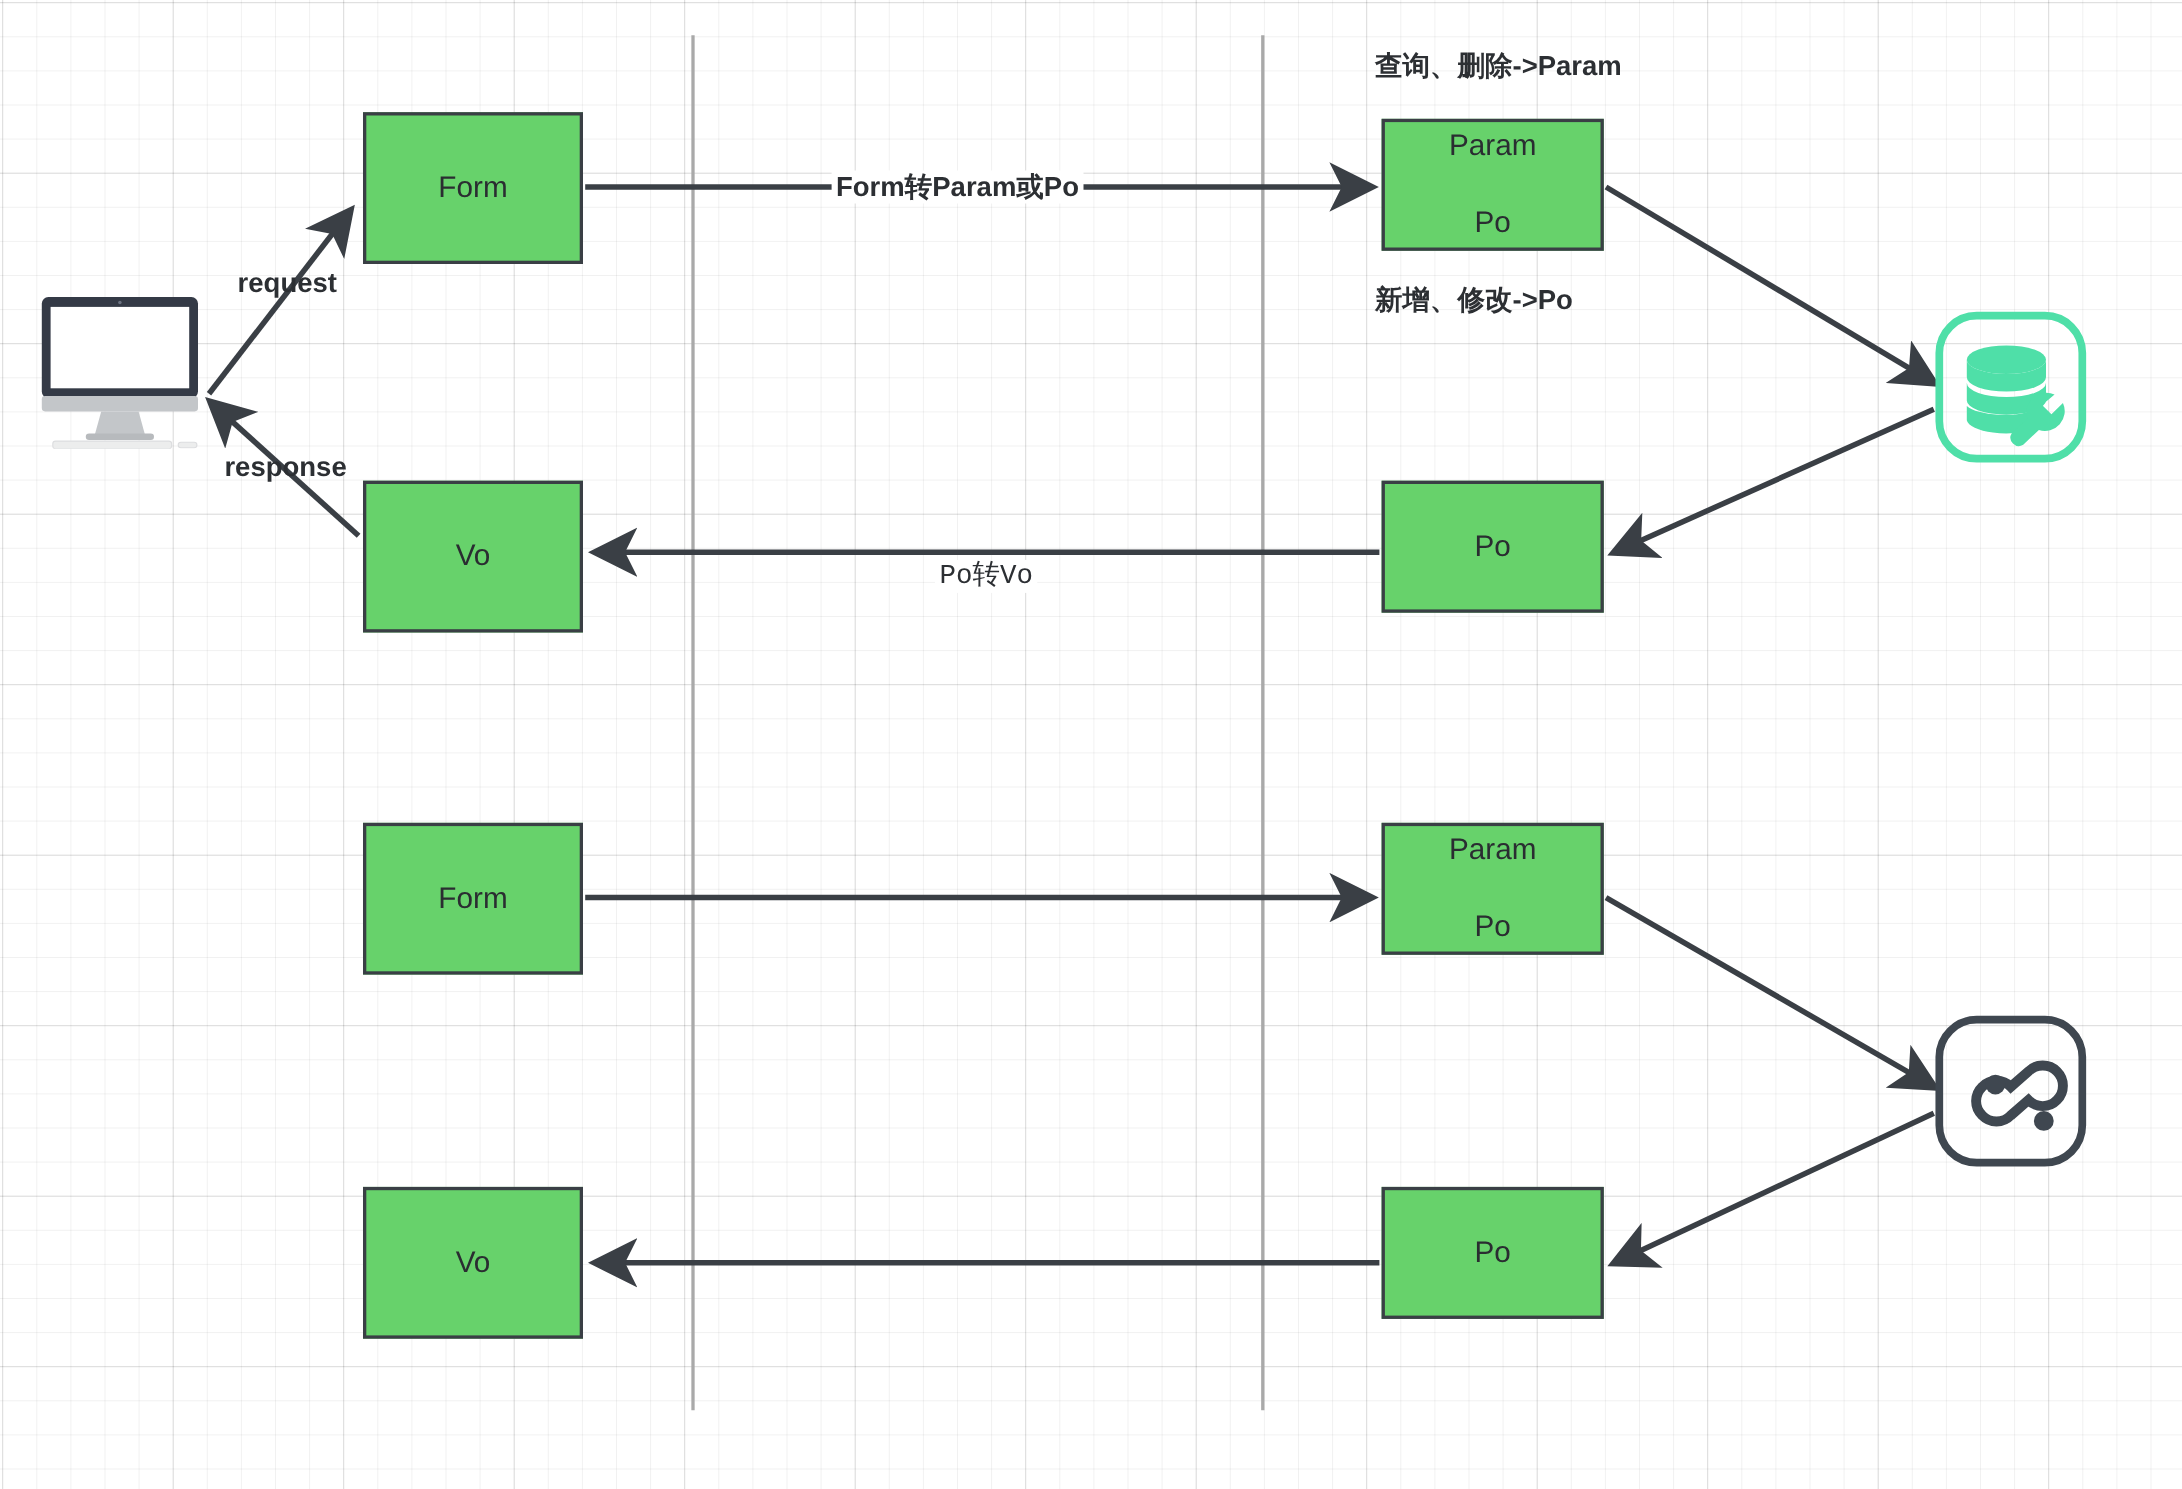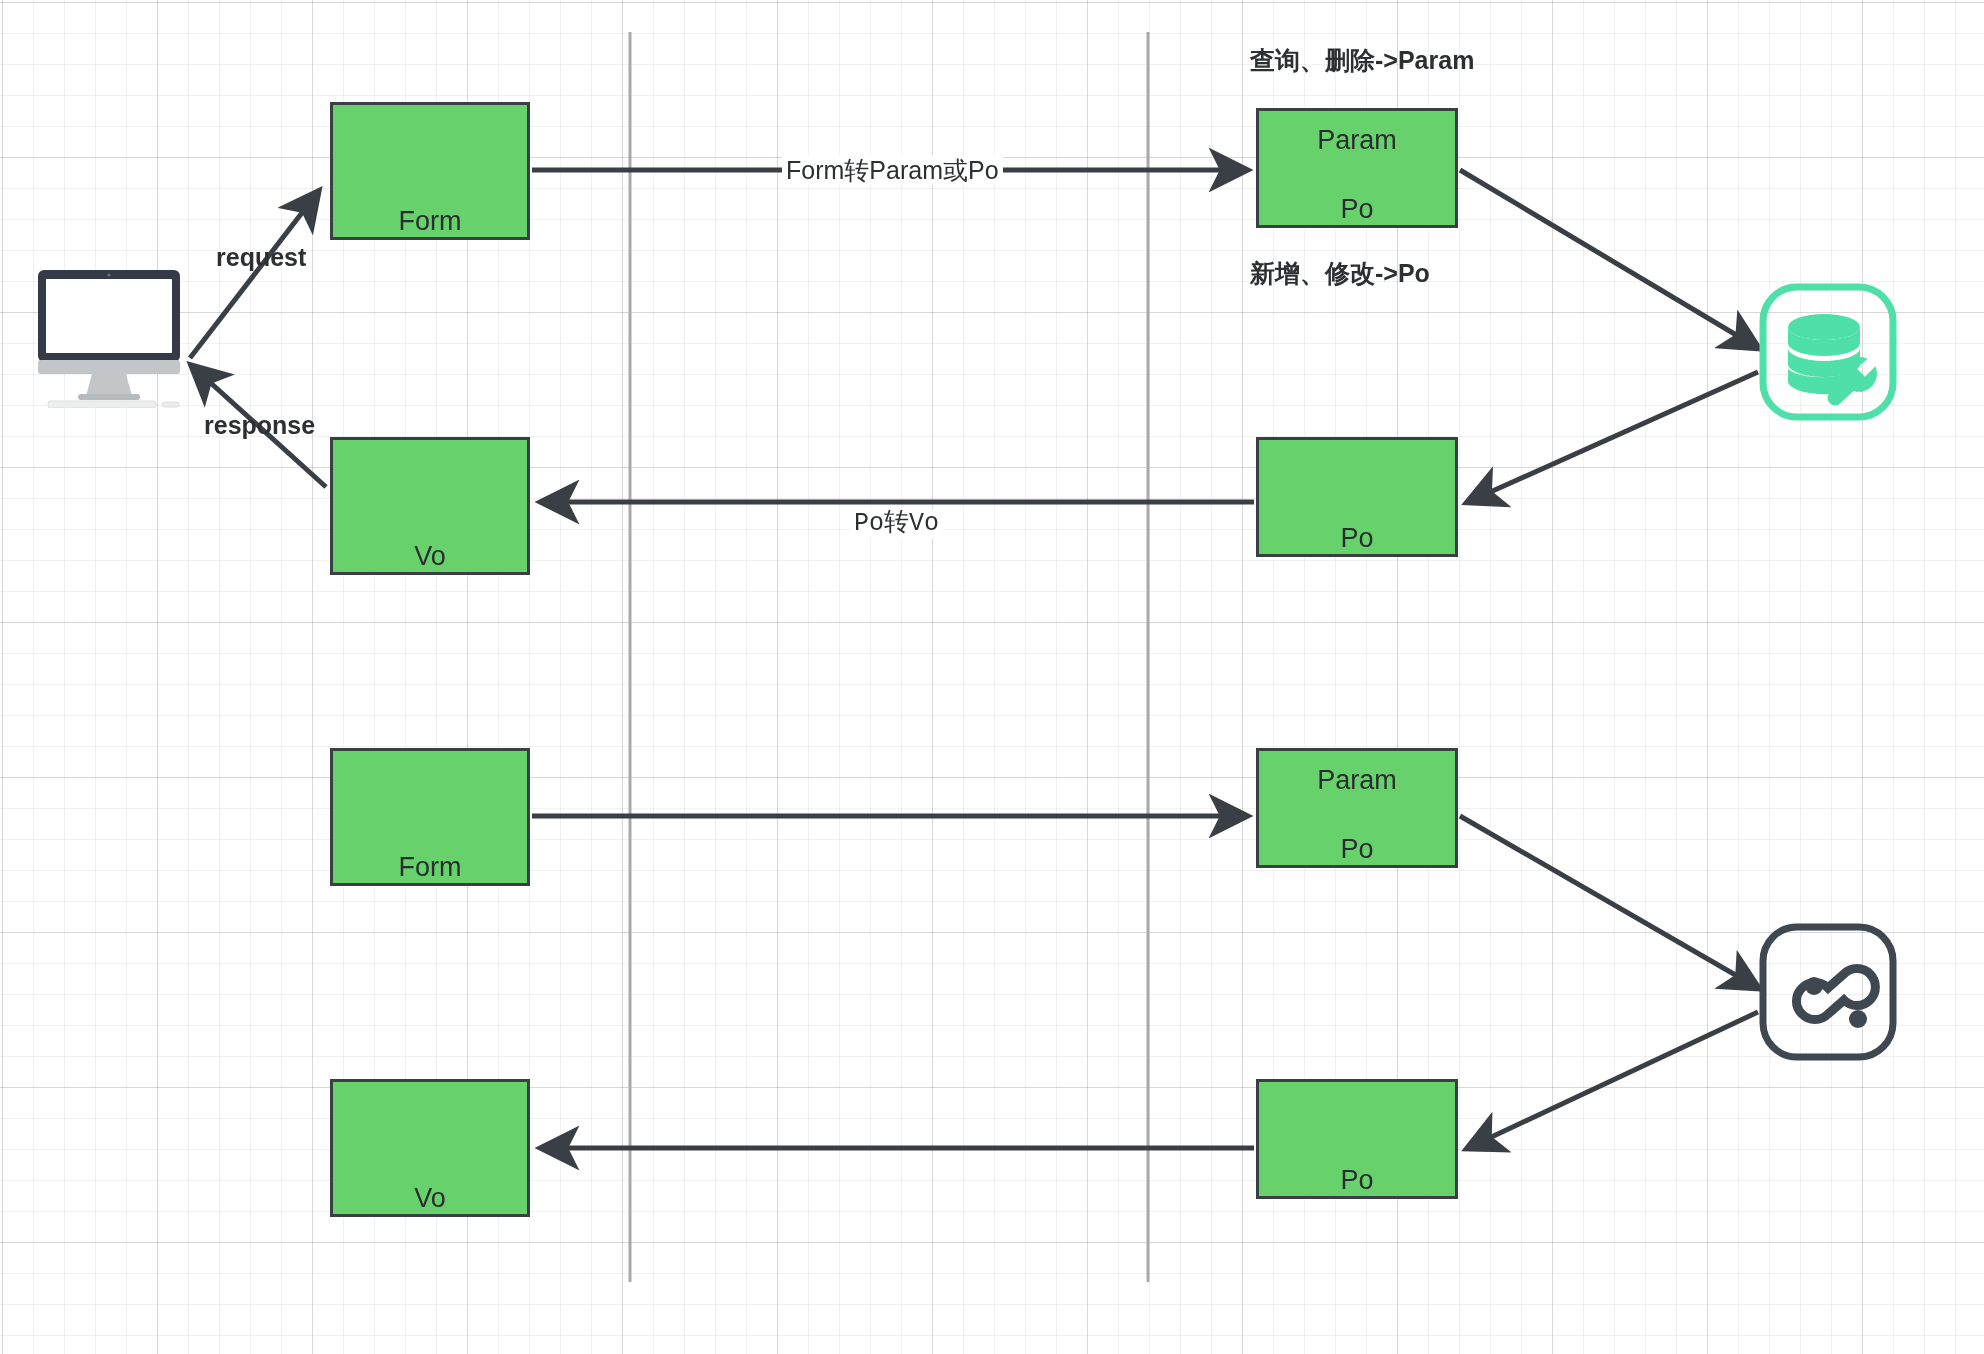--- a/index.html
+++ b/index.html
@@ -34,21 +34,21 @@
     pointer-events: none;
   }
   .node-box {
     position: absolute;
     box-sizing: border-box;
     background: #67d26b;
     border: 3px solid #3a3f45;
     display: flex;
     flex-direction: column;
     align-items: center;
-    justify-content: flex-end;
+    justify-content: center;
     color: #2a2d31;
     font-size: 27px;
     line-height: 1.1;
   }
   .node-box .line2 { margin-top: 40px; }
   .edge-label {
     position: absolute;
     font-size: 25px;
     color: #2c2f33;
     background: #ffffff;
@@ -150,21 +150,21 @@
   </div>
 
   <div class="node-box" style="left:1256px; top:1079px; width:202px; height:120px;">
     <span>Po</span>
   </div>
 
   <div class="free-label" style="left:216px; top:242px;">request</div>
 
   <div class="free-label" style="left:204px; top:410px;">response</div>
 
-  <div class="edge-label" style="left:782px; top:155px;">Form转Param或Po</div>
+  <div class="edge-label" style="left:756px; top:155px;font-weight:bold;">Form转Param或Po</div>
 
   <div class="edge-label" style="left:850px; top:509px;font-family:Liberation Mono, monospace;">Po转Vo</div>
 
   <div class="free-label" style="left:1250px; top:45px;">查询、删除-&gt;Param</div>
 
   <div class="free-label" style="left:1250px; top:258px;text-align:center;">新增、修改-&gt;Po</div>
 
   <div class="store-icon" style="left:1758px; top:282px; width:140px; height:140px;">
     <svg width="140" height="140" viewBox="0 0 140 140">
       <rect x="5" y="5" width="130" height="130" rx="34" ry="34" fill="none" stroke="#4fdfa8" stroke-width="7"></rect>

